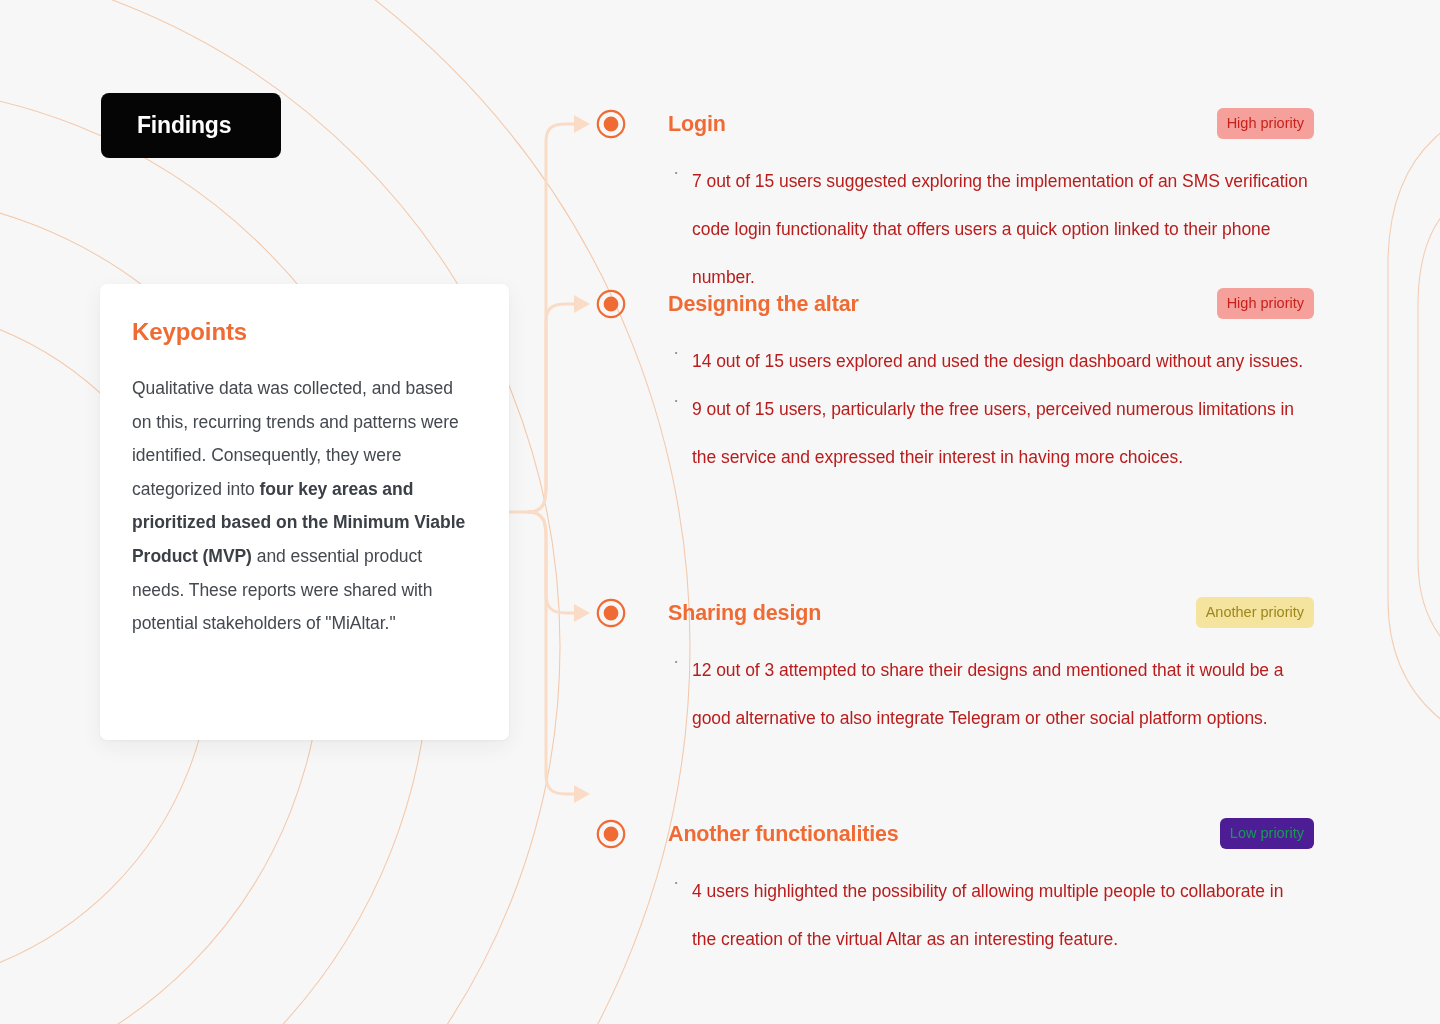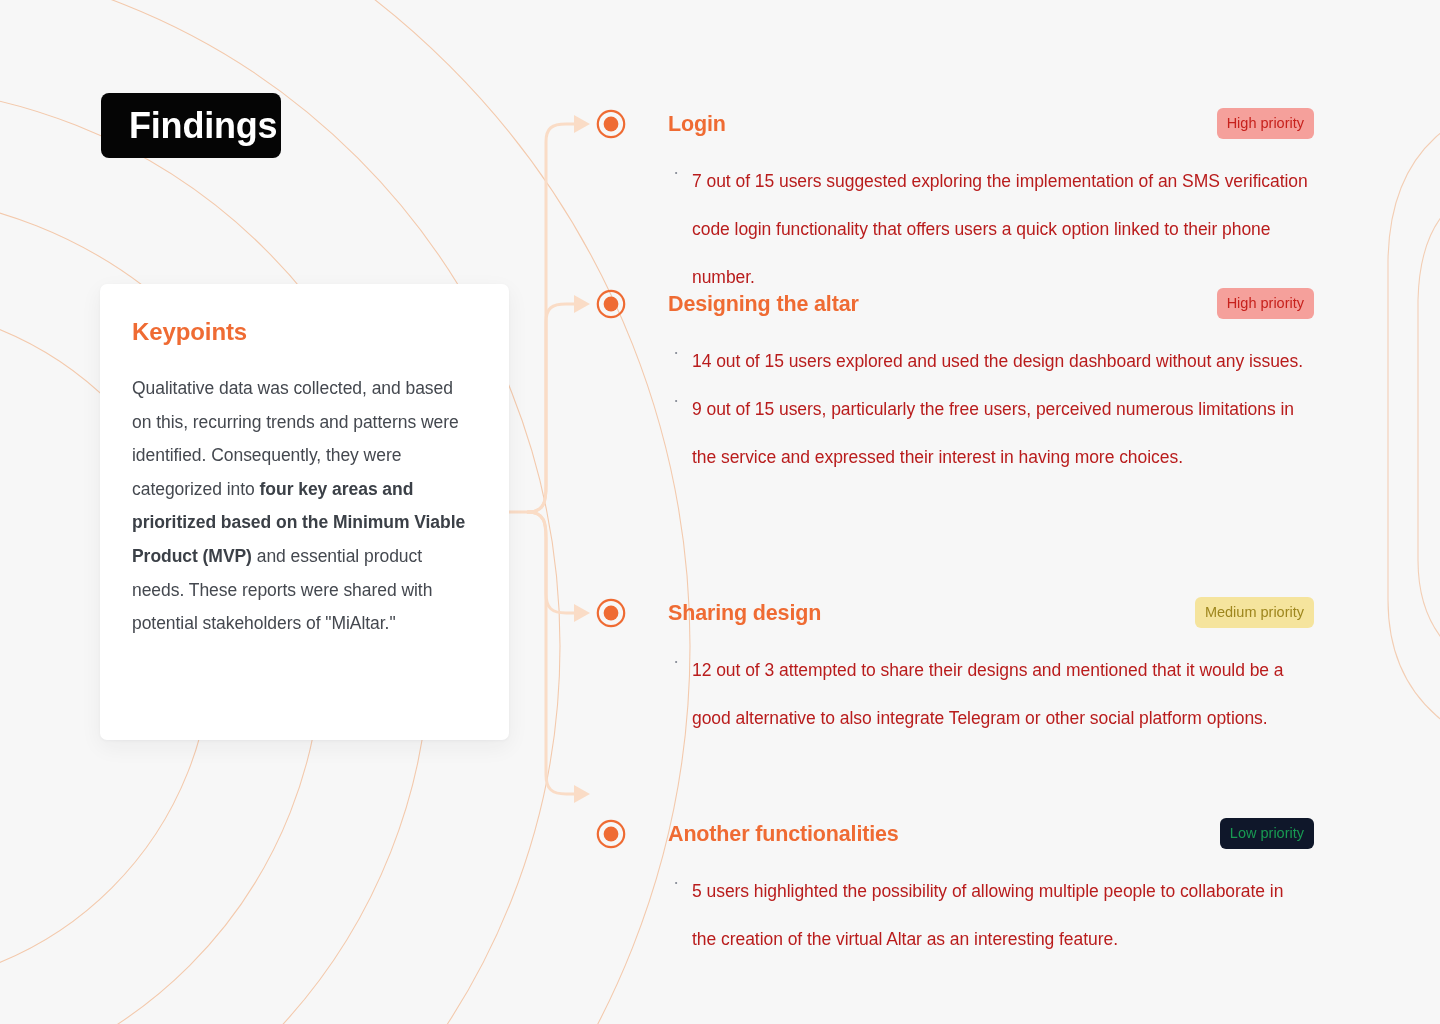--- a/index.html
+++ b/index.html
@@ -43,24 +43,24 @@
     width: 180px;
     height: 65px;
     background: #050505;
     border-radius: 8px;
     display: flex;
     align-items: center;
     z-index: 3;
   }
   .title-chip-label {
     color: #ffffff;
-    font-size: 36px;
+    font-size: 23px;
     font-weight: bold;
     letter-spacing: -0.2px;
-    padding-left: 28px;
+    padding-left: 36px;
   }
 
   
   .keypoints-card {
     position: absolute;
     left: 100px;
     top: 284px;
     width: 409px;
     height: 456px;
     background: #ffffff;
@@ -241,32 +241,32 @@
         <li>9 out of 15 users, particularly the free users, perceived numerous limitations in the service and expressed their interest in having more choices.</li>
       </ul>
     </div>
     <div class="section" style="top: 596px;">
       <div class="section-head">
         <svg class="node-icon" viewBox="0 0 34 34">
           <circle cx="17" cy="17" r="13.2" fill="none" stroke="#ef6b33" stroke-width="2.2"></circle>
           <circle cx="17" cy="17" r="7.4" fill="#ef6b33"></circle>
         </svg>
         <div class="section-title">Sharing design</div>
-        <div class="badge medium" style="background: rgb(245, 228, 157); color: rgb(158, 134, 29);">Medium priority</div>
+        <div class="badge medium" style="background: rgb(245, 228, 157); color: rgb(158, 134, 29);">Another priority</div>
       </div>
       <ul class="bullets">
         <li>12 out of 3 attempted to share their designs and mentioned that it would be a good alternative to also integrate Telegram or other social platform options.</li>
       </ul>
     </div>
     <div class="section" style="top: 777px; margin-top: 40px;">
       <div class="section-head">
         <svg class="node-icon" viewBox="0 0 34 34">
           <circle cx="17" cy="17" r="13.2" fill="none" stroke="#ef6b33" stroke-width="2.2"></circle>
           <circle cx="17" cy="17" r="7.4" fill="#ef6b33"></circle>
         </svg>
         <div class="section-title">Another functionalities</div>
-        <div class="badge low" style="background: #0f172a; color: rgb(24, 154, 82);">Low priority</div>
-      </div>
-      <ul class="bullets">
-        <li>5 users highlighted the possibility of allowing multiple people to collaborate in the creation of the virtual Altar as an interesting feature.</li>
+        <div class="badge low" style="background: #4c1d95; color: rgb(24, 154, 82);">Low priority</div>
+      </div>
+      <ul class="bullets">
+        <li>4 users highlighted the possibility of allowing multiple people to collaborate in the creation of the virtual Altar as an interesting feature.</li>
       </ul>
     </div>
   </div>
 
 </body></html>

